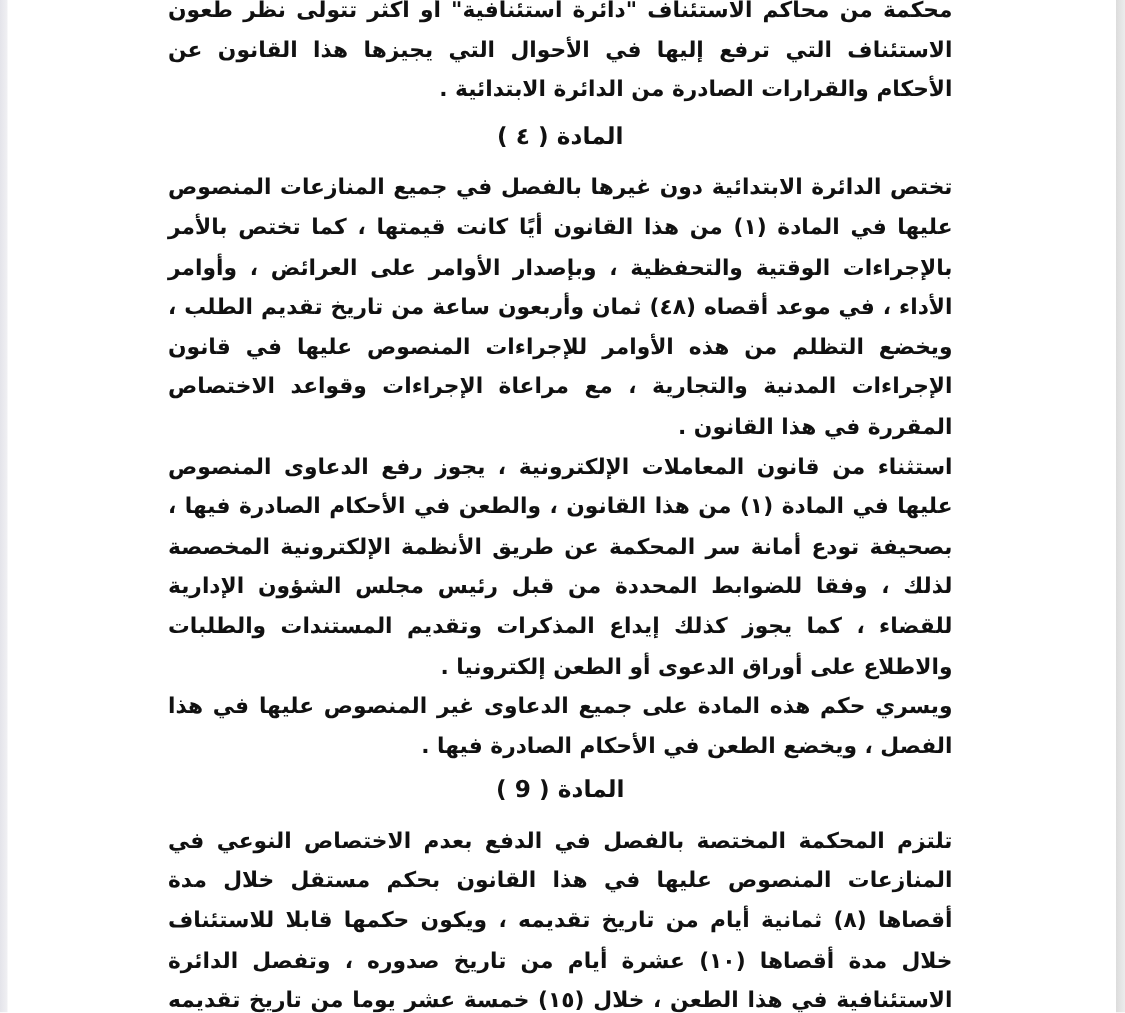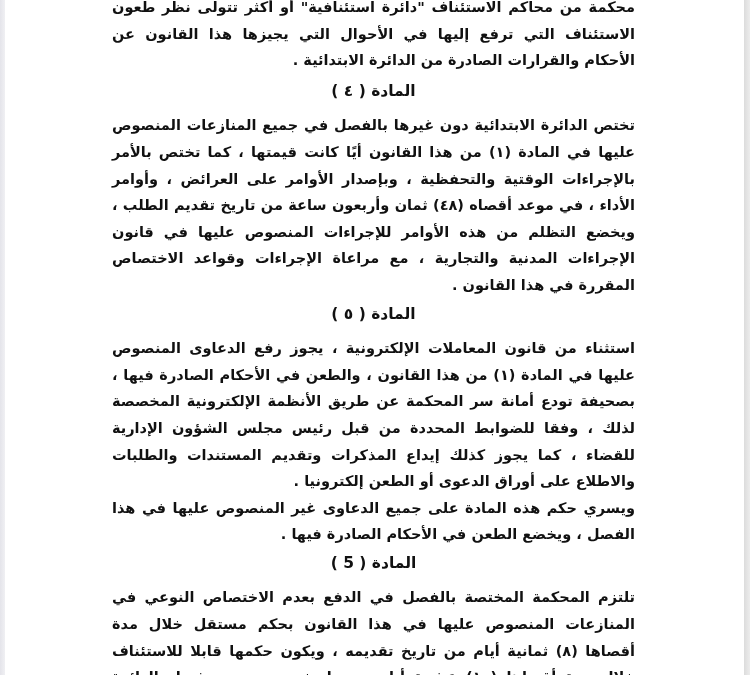--- a/index.html
+++ b/index.html
@@ -46,22 +46,21 @@
 
 <div class="page">
   <p class="gap-after">محكمة من محاكم الاستئناف "دائرة استئنافية" أو أكثر تتولى نظر طعون الاستئناف التي ترفع إليها في الأحوال التي يجيزها هذا القانون عن الأحكام والقرارات الصادرة من الدائرة الابتدائية .</p>
 
   <section>
     <p class="heading">المادة ( ٤ )</p>
     <p>تختص الدائرة الابتدائية دون غيرها بالفصل في جميع المنازعات المنصوص عليها في المادة (١) من هذا القانون أيًا كانت قيمتها ، كما تختص بالأمر بالإجراءات الوقتية والتحفظية ، وبإصدار الأوامر على العرائض ، وأوامر الأداء ، في موعد أقصاه (٤٨) ثمان وأربعون ساعة من تاريخ تقديم الطلب ، ويخضع التظلم من هذه الأوامر للإجراءات المنصوص عليها في قانون الإجراءات المدنية والتجارية ، مع مراعاة الإجراءات وقواعد الاختصاص المقررة في هذا القانون .</p>
   </section>
 
   <section>
-    <p class="heading">المادة ( ٥ )</p>
     <p>استثناء من قانون المعاملات الإلكترونية ، يجوز رفع الدعاوى المنصوص عليها في المادة (١) من هذا القانون ، والطعن في الأحكام الصادرة فيها ، بصحيفة تودع أمانة سر المحكمة عن طريق الأنظمة الإلكترونية المخصصة لذلك ، وفقا للضوابط المحددة من قبل رئيس مجلس الشؤون الإدارية للقضاء ، كما يجوز كذلك إيداع المذكرات وتقديم المستندات والطلبات والاطلاع على أوراق الدعوى أو الطعن إلكترونيا .</p>
     <p>ويسري حكم هذه المادة على جميع الدعاوى غير المنصوص عليها في هذا الفصل ، ويخضع الطعن في الأحكام الصادرة فيها .</p>
   </section>
 
   <section>
-    <p class="heading">المادة ( 5 )</p>
+    <p class="heading">المادة ( 9 )</p>
     <p>تلتزم المحكمة المختصة بالفصل في الدفع بعدم الاختصاص النوعي في المنازعات المنصوص عليها في هذا القانون بحكم مستقل خلال مدة أقصاها (٨) ثمانية أيام من تاريخ تقديمه ، ويكون حكمها قابلا للاستئناف خلال مدة أقصاها (١٠) عشرة أيام من تاريخ صدوره ، وتفصل الدائرة الاستئنافية في هذا الطعن ، خلال (١٥) خمسة عشر يوما من تاريخ تقديمه ، بحكم غير قابل للطعن فيه أمام المحكمة العليا ، ويحال ملف الدعوى فور صدور الحكم إلى الدائرة الابتدائية المنصوص عليها في المادة (٣) من هذا</p>
   </section>
 </div>
 
 </body></html>

